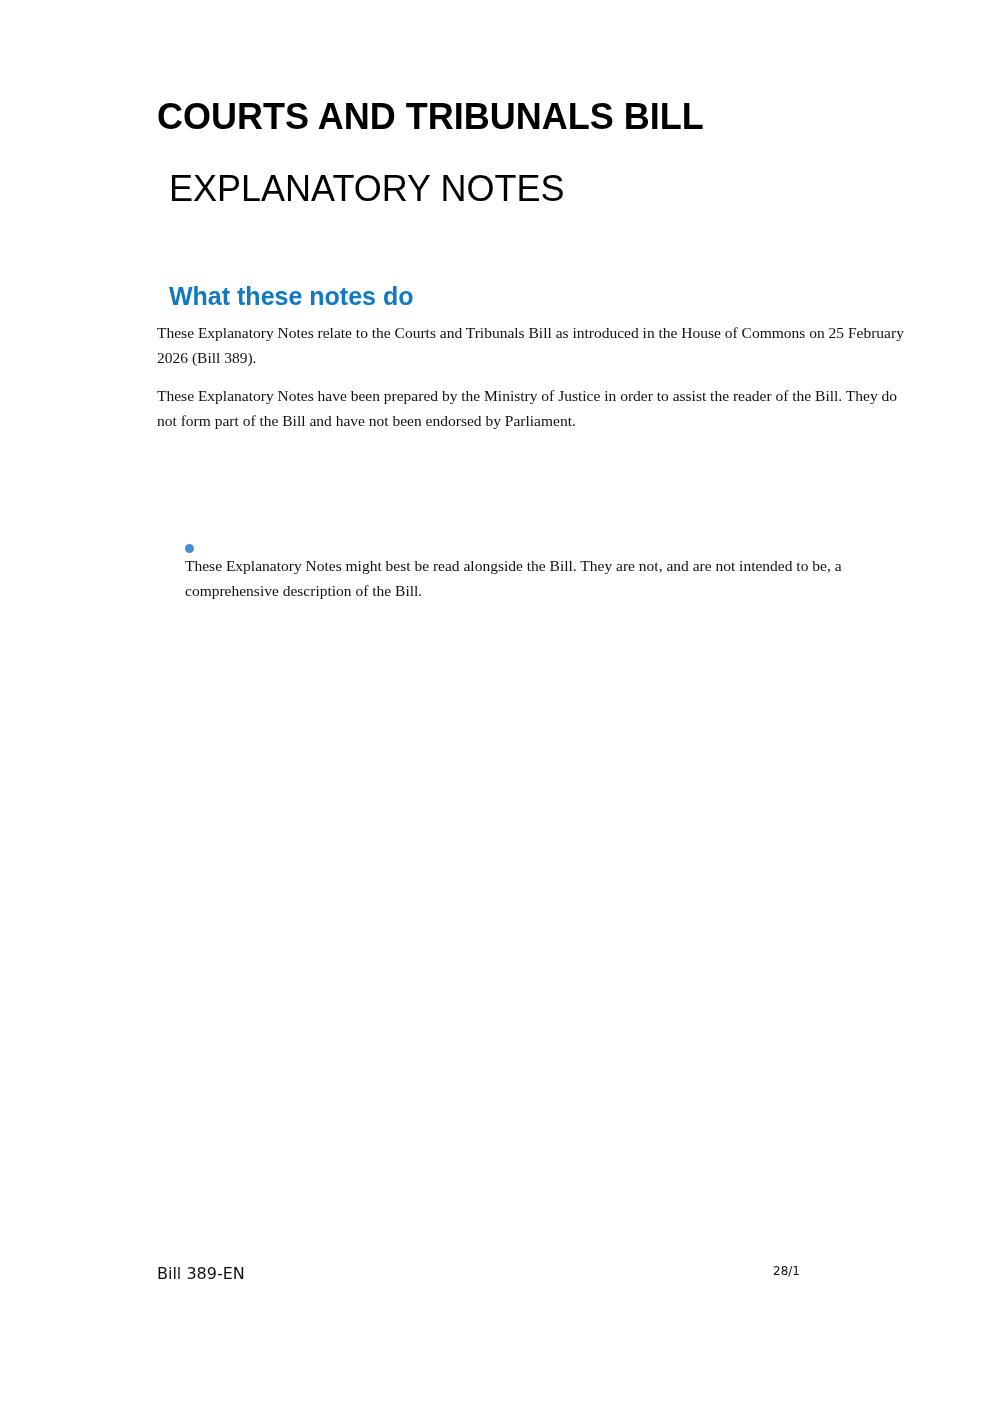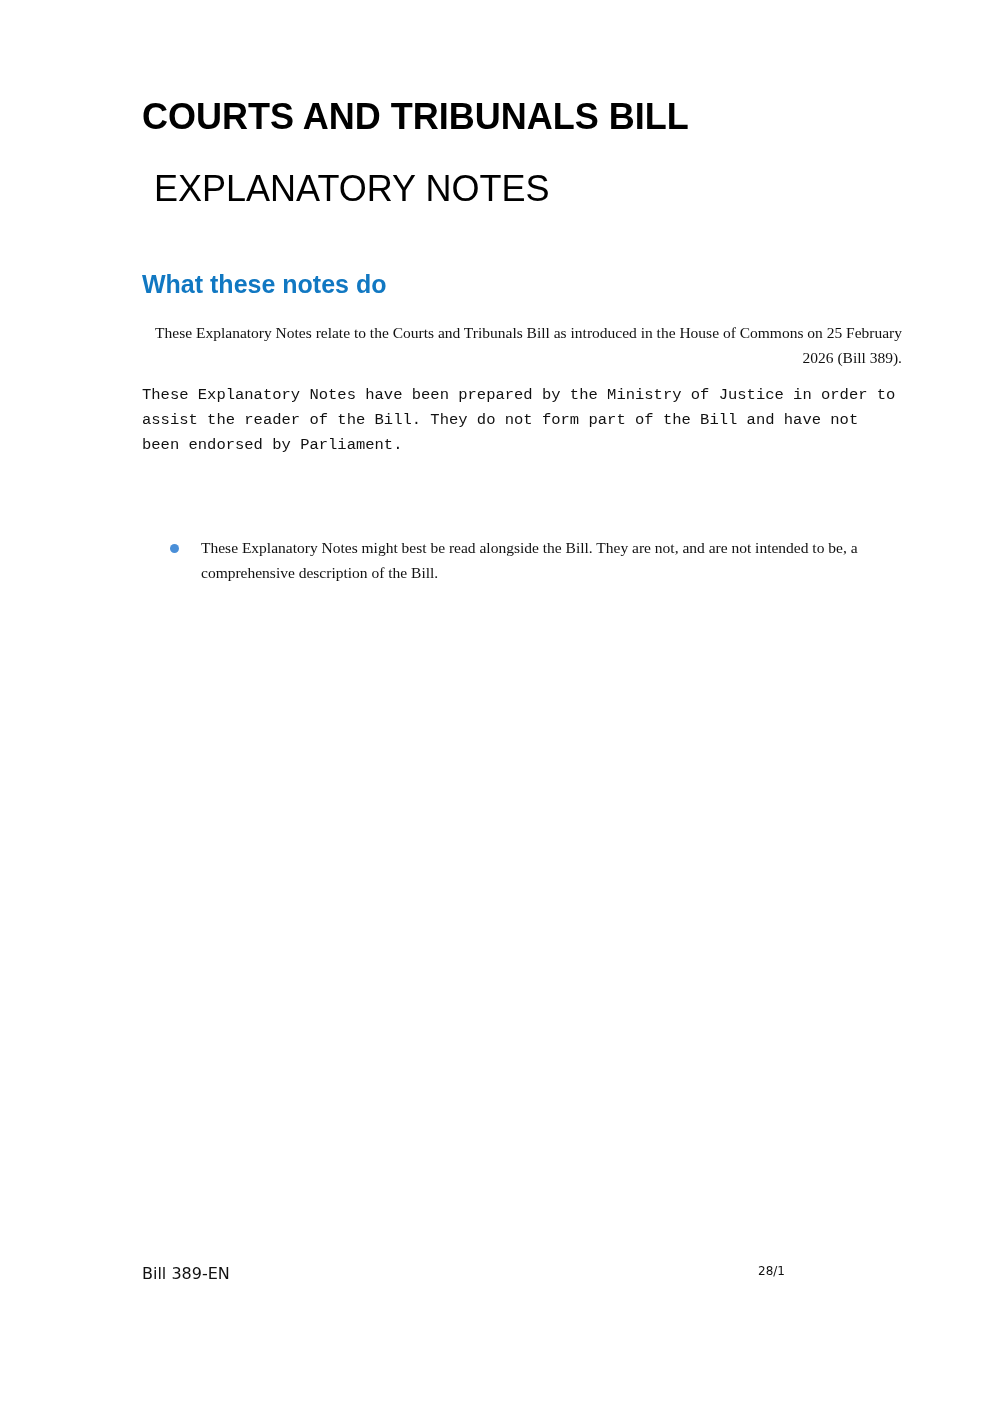--- a/index.html
+++ b/index.html
@@ -1,43 +1,43 @@
 <!DOCTYPE html>
 <html><head>
   <meta charset="utf-8">
   <style>
     html, body { margin: 0; padding: 0; background: #ffffff; }
     body { width: 991px; height: 1401px; position: relative; overflow: hidden; }
-    .page { position: absolute; left: 0; top: 0; width: 951px; height: 1401px; padding-left: 9px; }
+    .page { position: absolute; left: 15px; top: 0; width: 951px; height: 1401px; padding-left: 9px; }
     .title {
       position: absolute; left: 142px; top: 96px;
       font-family: "Liberation Sans", sans-serif; font-weight: bold;
       font-size: 36px; color: #000; letter-spacing: 0px; margin: 0; line-height: 42px;
     }
     .subtitle {
       position: absolute; left: 142px; top: 156px;
       font-family: "Liberation Sans", sans-serif; font-weight: normal;
       font-size: 36px; color: #000; margin: 12px; line-height: 42px;
     }
     .section-heading {
       position: absolute; left: 142px; top: 268px;
       font-family: "Liberation Sans", sans-serif; font-weight: bold;
-      font-size: 25px; color: #1178c2; margin: 0; line-height: 32px;
+      font-size: 25px; color: #1178c2; margin: 12px; line-height: 32px;
     }
     .body-text {
       position: absolute; left: 142px; width: 760px;
       font-family: "Liberation Serif", serif; font-size: 15.5px; line-height: 25px;
       color: #111; margin: 0;
     }
-    .p1 { top: 320px; text-align: right; }
-    .p2 { top: 383px; font-family: Liberation Mono, monospace; }
+    .p1 { top: 320px; }
+    .p2 { top: 383px; }
     .p3 { top: 445px; }
     .bullet-item {
       position: absolute; left: 170px; top: 535px; width: 700px;
-      display: flex; align-items: flex-start;
+      display: flex; align-items: flex-start; flex-direction: column;
     }
     .bullet-dot {
       width: 9px; height: 9px; border-radius: 50%; background: #4a8fd8;
       margin-top: 9px; margin-right: 22px; flex: 0 0 auto;
     }
     .bullet-text {
       font-family: "Liberation Serif", serif; font-size: 15.5px; line-height: 25px;
       color: #111; width: 670px;
     }
     .footer-left {

